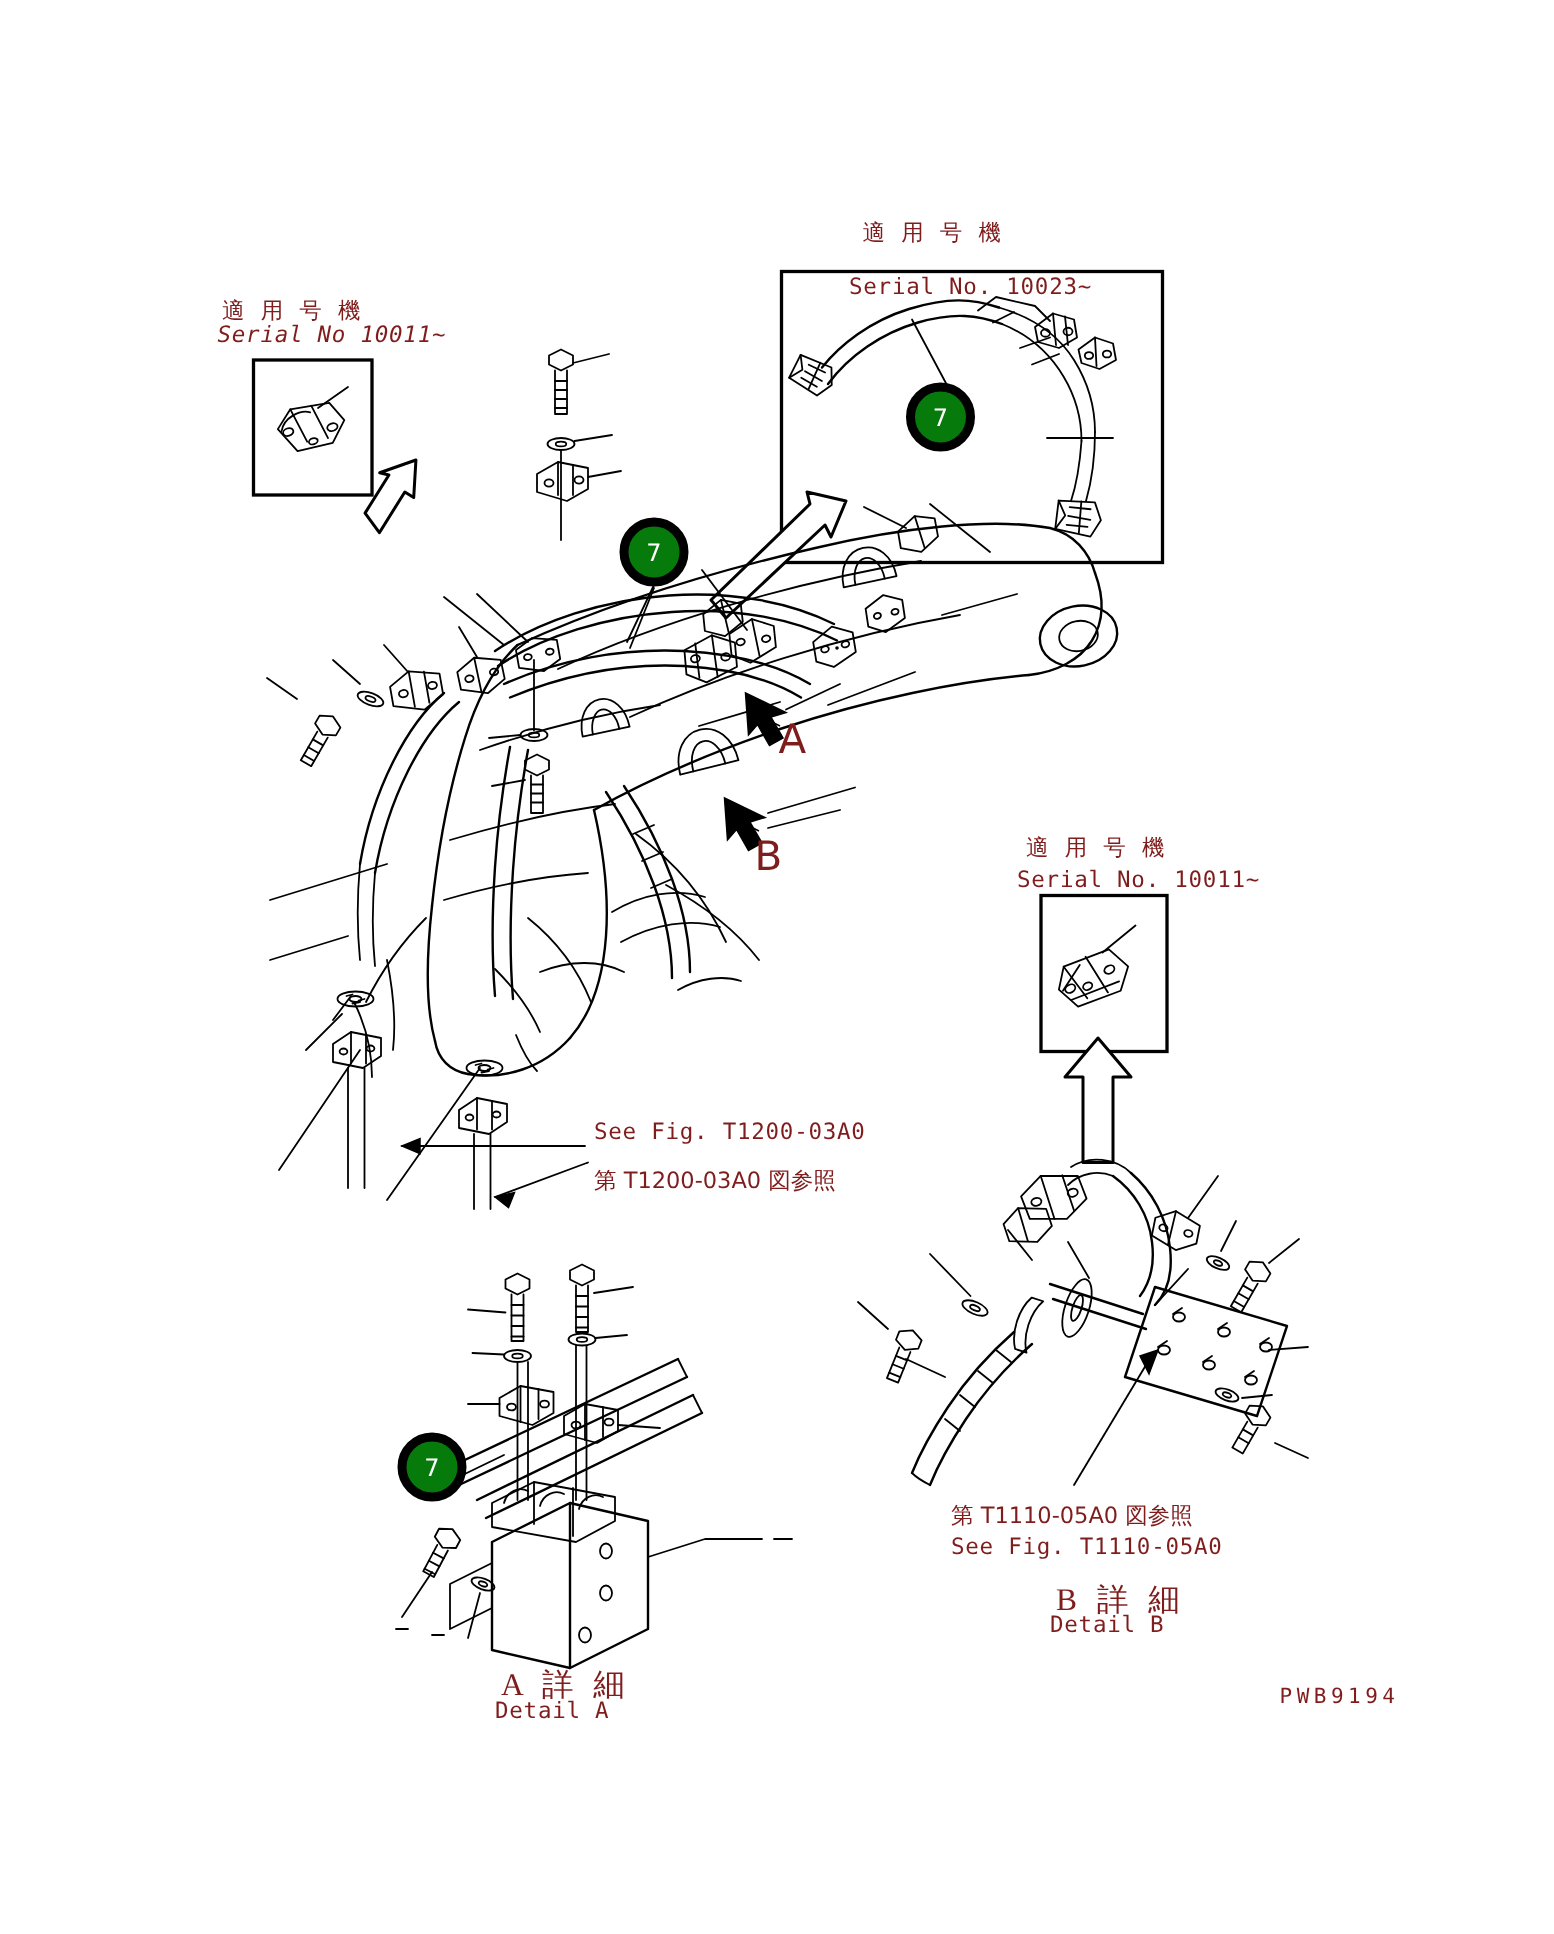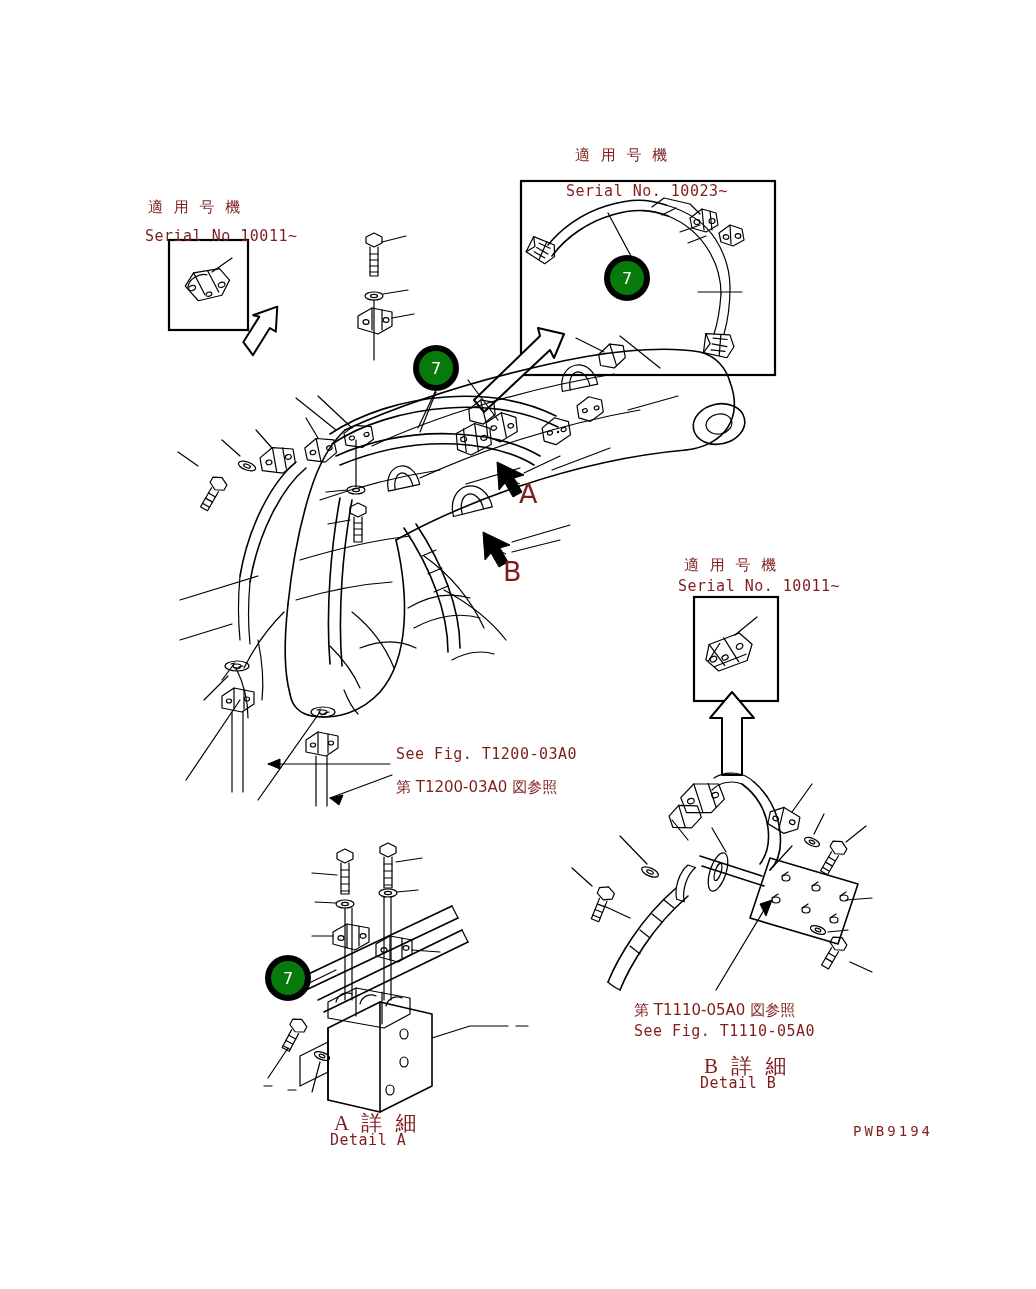--- a/index.html
+++ b/index.html
@@ -593,21 +593,21 @@
 
   <div style="position:absolute;left:604px;top:255px;width:46px;height:46px;border-radius:50%;background:#067a0a;border:6px solid #000;box-sizing:border-box;display:flex;align-items:center;justify-content:center;">
     <span style="color:#fff;font-family:'DejaVu Sans','Liberation Sans',sans-serif;font-size:16px;">7</span>
   </div>
 
   <div style="position:absolute;left:265px;top:955px;width:46px;height:46px;border-radius:50%;background:#067a0a;border:6px solid #000;box-sizing:border-box;display:flex;align-items:center;justify-content:center;">
     <span style="color:#fff;font-family:'DejaVu Sans','Liberation Sans',sans-serif;font-size:16px;">7</span>
   </div>
 
   <div class="lbl jp" style="left:148px;top:198px;">適 用 号 機</div>
-  <div class="lbl en" style="left:145px;top:227px;">Serial No 10011~</div>
+  <div class="lbl en" style="left:145px;top:214px;font-style:italic;">Serial No 10011~</div>
 
   <div class="lbl jp" style="left:575px;top:146px;">適 用 号 機</div>
   <div class="lbl en" style="left:566px;top:182px;">Serial No. 10023~</div>
 
   <div class="lbl jp" style="left:684px;top:556px;">適 用 号 機</div>
   <div class="lbl en" style="left:678px;top:577px;text-align:center;">Serial No. 10011~</div>
 
   <div class="lbl jp" style="left:396px;top:750px;letter-spacing:0px;margin-top:28px;">第 T1200-03A0 図参照</div>
   <div class="lbl en" style="left:396px;top:745px;">See Fig. T1200-03A0</div>
 

